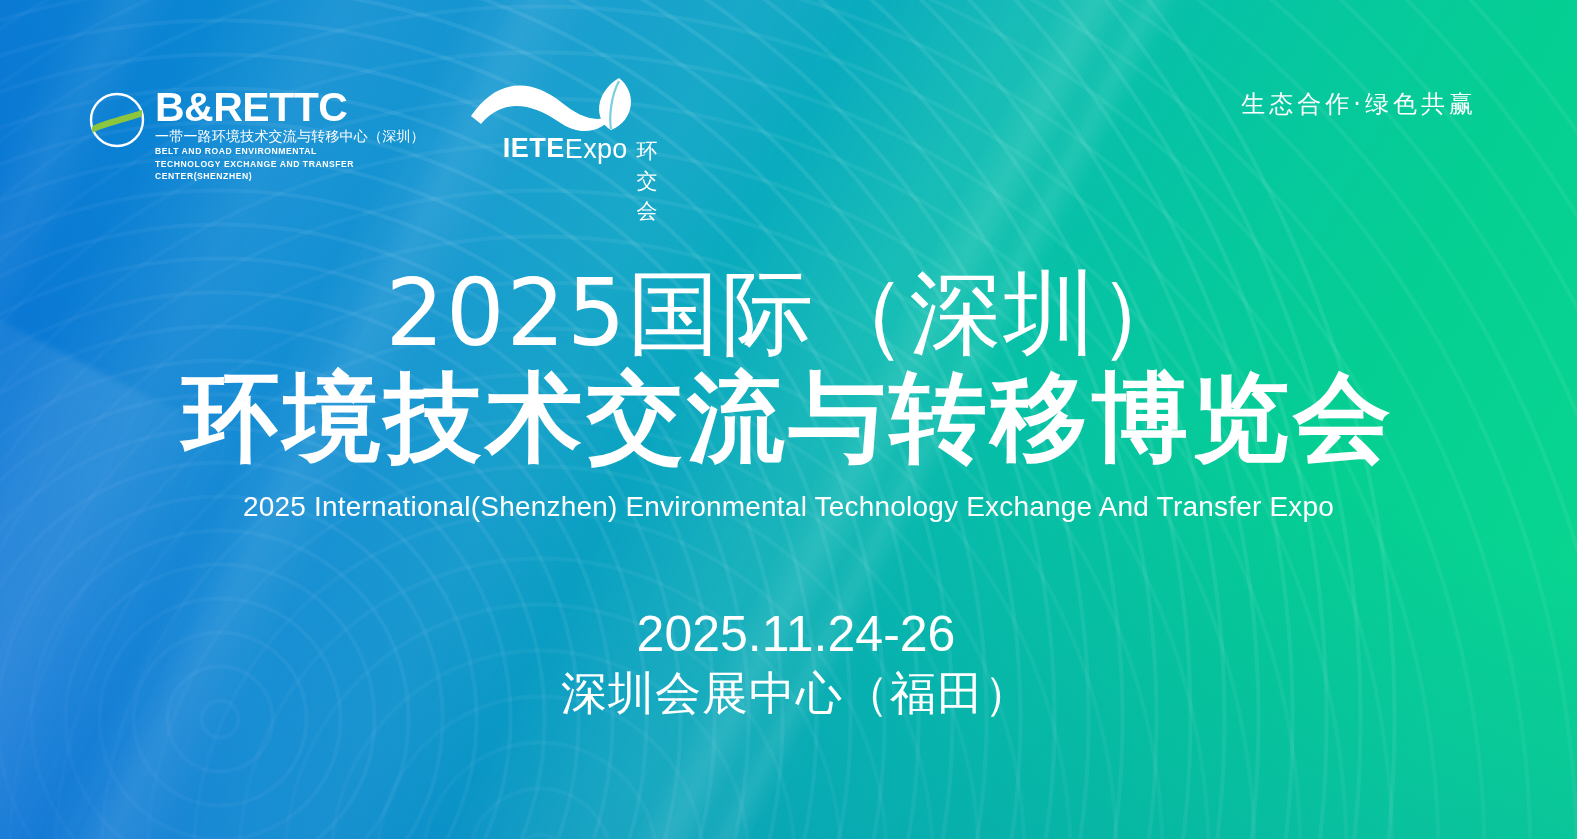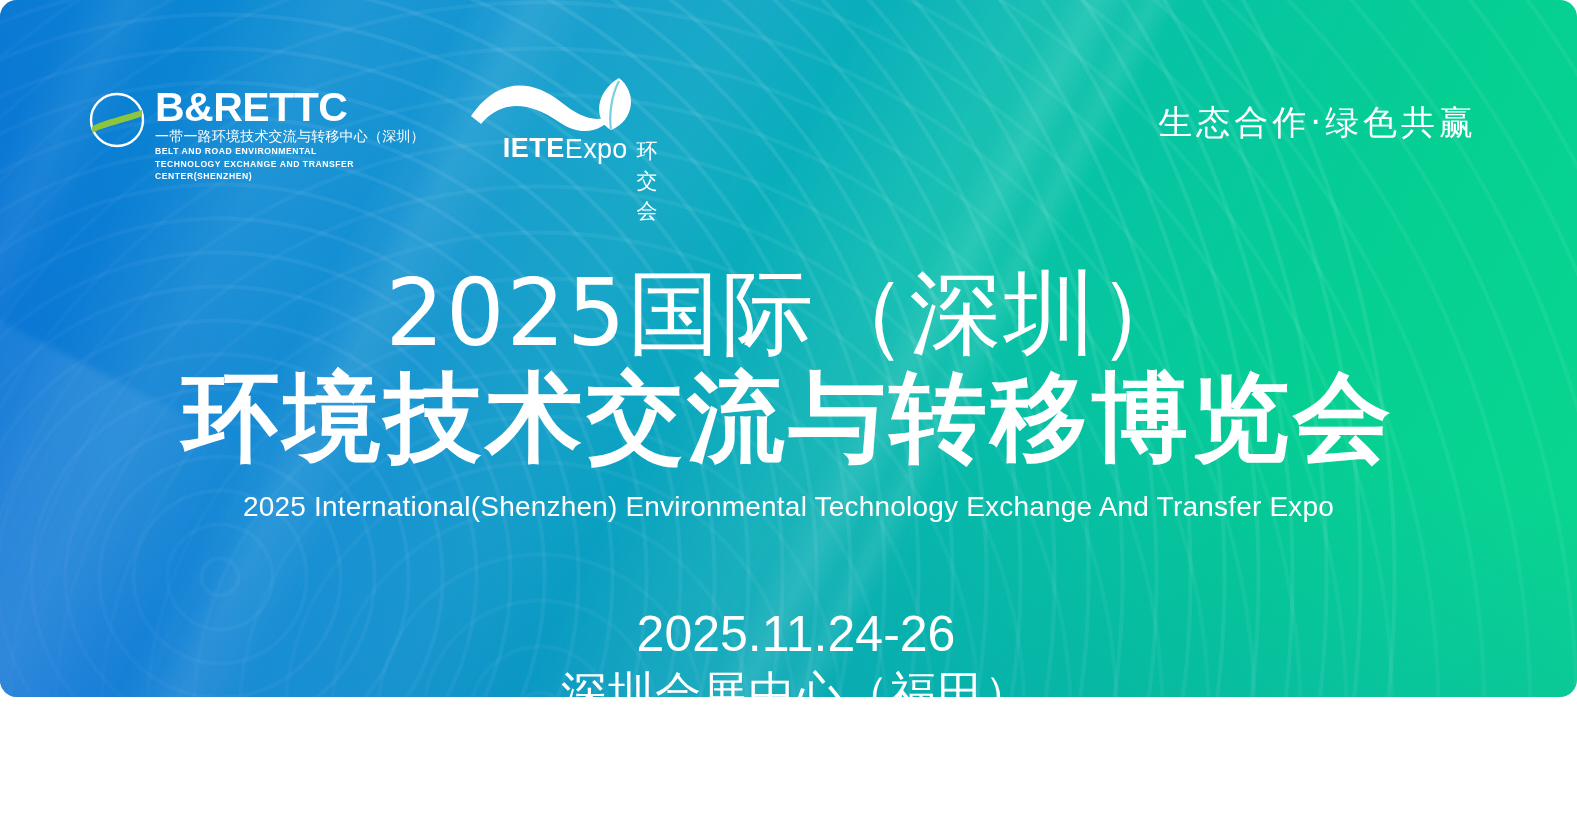--- a/index.html
+++ b/index.html
@@ -5,34 +5,33 @@
   * { margin:0; padding:0; box-sizing:border-box; }
   html, body {
     width:1577px; height:839px;
     overflow:hidden;
     font-family:"Liberation Sans","DejaVu Sans",sans-serif;
   }
 
   
   #banner {
     position:relative;
-    width:1577px; height:697px;
+    width:1577px; height:839px;
     overflow:hidden;
     background:
       linear-gradient(118deg,
         #0b8fd0 0%,
         #0b8fd0 14%,
         #0d95cf 26%,
         #0aa7c2 40%,
         #07bcae 54%,
         #06c79f 66%,
         #05cf92 78%,
         #08d491 90%,
         #0ad58e 100%);
-    border-radius: 17px;
   }
 
   
   .tint-v {
     position:absolute; inset:0;
     background:linear-gradient(200deg,
       rgba(10,150,210,0.00) 0%,
       rgba(10,130,215,0.00) 40%,
       rgba(12,110,215,0.30) 78%,
       rgba(14,100,215,0.42) 100%);
@@ -242,25 +241,24 @@
     letter-spacing:.3px; color:#fff;
   }
   .iete-cn {
     font-family:Liberation Serif, serif;
     font-size:21px; line-height:30px; color:#fff; letter-spacing:1px;
   }
 
   .tagline {
     margin-left:auto;
     font-family:"DejaVu Sans","Liberation Sans",sans-serif;
-    font-size:34px;
+    font-size:24px;
     line-height:36px;
     letter-spacing:4px;
     color:#ffffff;
-    margin-top:18px;
     white-space:nowrap;
   }
 
   
   .titleblock {
     position:absolute;
     left:0; right:0; top:266px;
     text-align:center;
   }
   .t-line1 {

